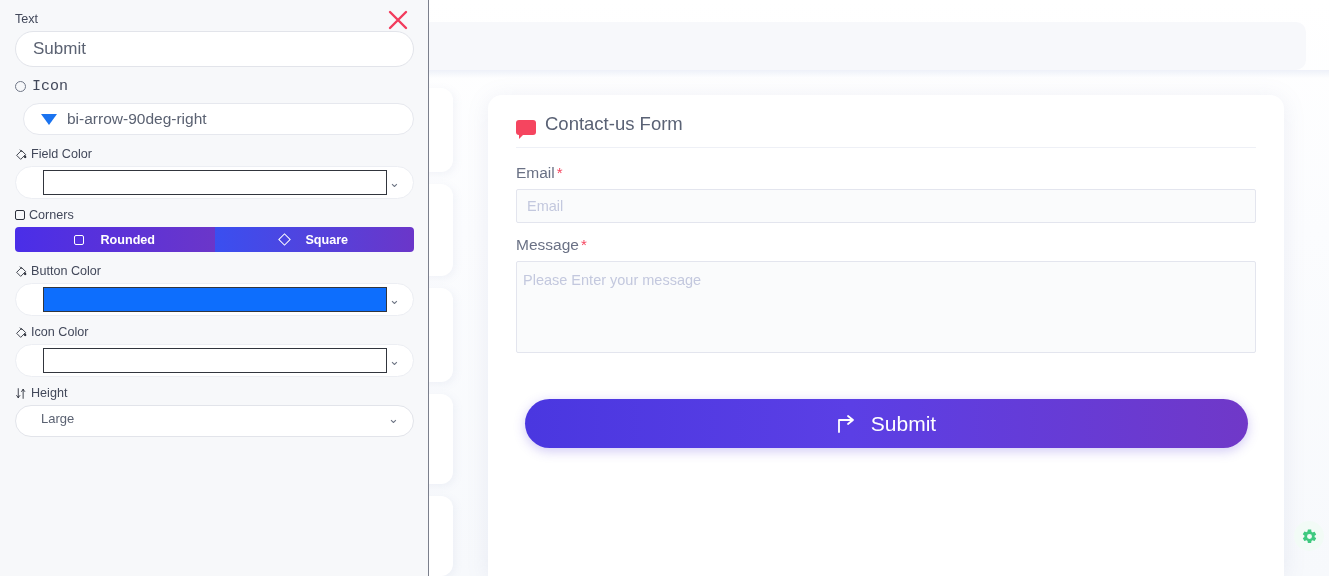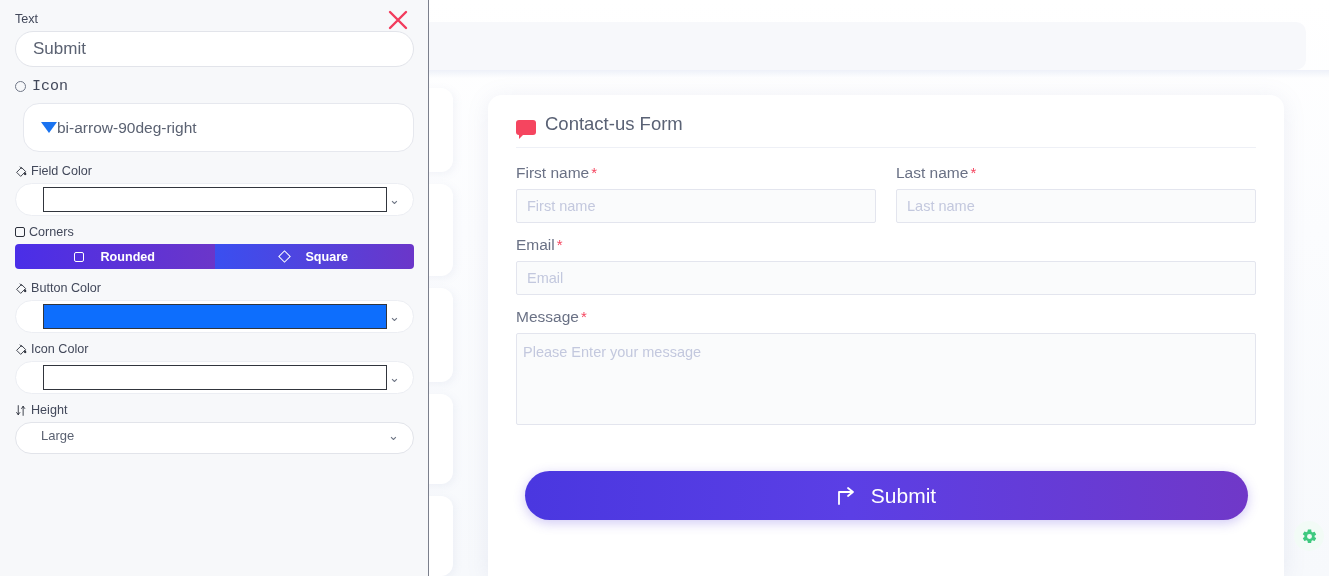--- a/index.html
+++ b/index.html
@@ -254,27 +254,28 @@
     flex: 0 0 auto;
   }
   .radio-text {
     font-size: 15px;
     color: #42485a;
     font-family: Liberation Mono, monospace;
   }
 
   .icon-select {
     width: 391px;
-    height: 49px;
+    height: 32px;
     margin-left: 8px;
     border: 1px solid #e6e8ee;
     border-radius: 16px;
     background: #ffffff;
     display: flex;
     align-items: center;
+    gap: 10px;
     padding: 0 17px;
     cursor: pointer;
   }
   .tri-down {
     width: 0; height: 0;
     border-left: 8px solid transparent;
     border-right: 8px solid transparent;
     border-top: 11px solid #1a73f0;
     flex: 0 0 auto;
   }
@@ -412,35 +413,20 @@
 
     <div class="form-card">
 
       <div class="form-head">
         <span class="bubble-icon"></span>
         <span class="form-title">Contact-us Form</span>
       </div>
 
       <div class="form-body">
 
-        <div class="row2">
-          <div class="fgroup half">
-            <label class="flabel">
-              <span>First name</span><span class="req">*</span>
-            </label>
-            <input class="fctrl" type="text" placeholder="First name" style="">
-          </div>
-
-          <div class="fgroup half">
-            <label class="flabel">
-              <span>Last name</span><span class="req">*</span>
-            </label>
-            <input class="fctrl" type="text" placeholder="Last name" style="">
-          </div>
-        </div>
 
         <div class="fgroup full">
           <label class="flabel">
             <span>Email</span><span class="req">*</span>
           </label>
           <input class="fctrl" type="text" placeholder="Email" style="">
         </div>
 
         <div class="fgroup full">
           <label class="flabel">

